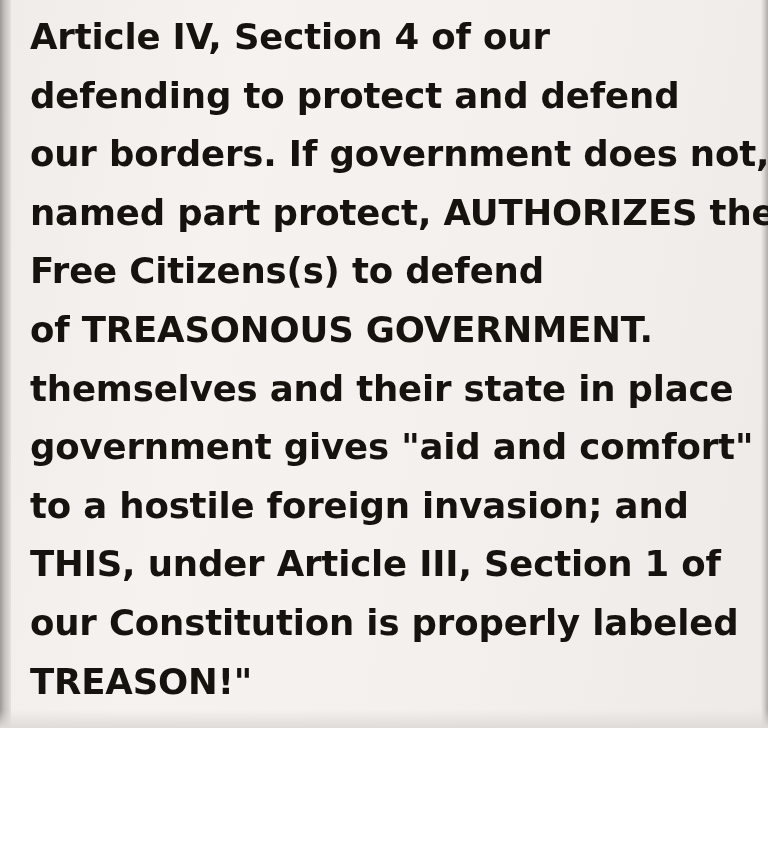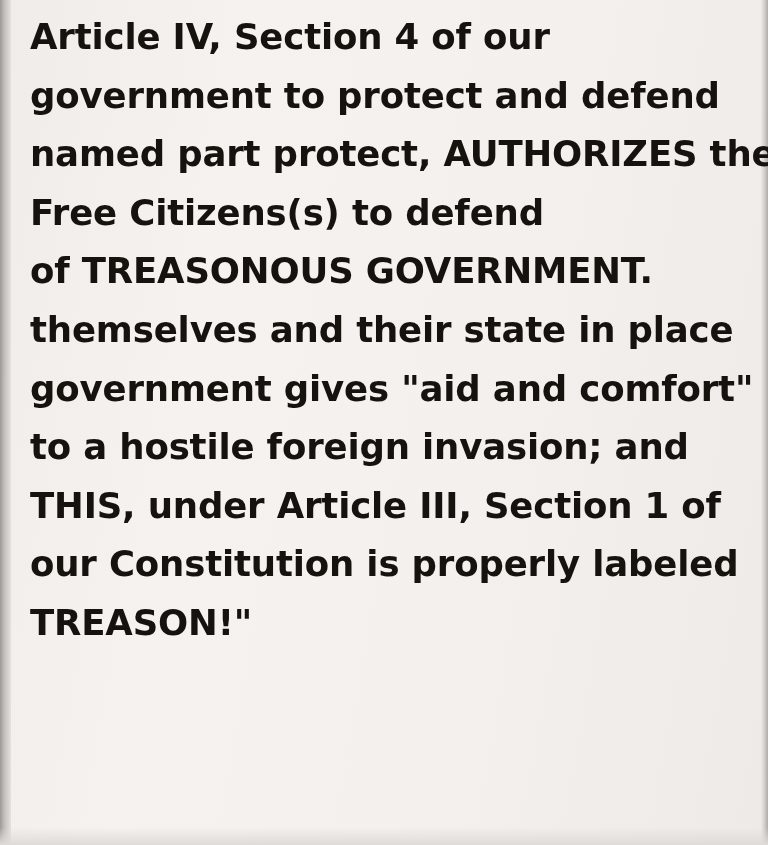--- a/index.html
+++ b/index.html
@@ -9,21 +9,21 @@
   }
   body {
     width: 768px;
     height: 845px;
     overflow: hidden;
     font-family: "DejaVu Sans", sans-serif;
   }
   .screenshot {
     position: relative;
     width: 768px;
-    height: 845px;
+    height: 728px;
     background: #f2efec;
     overflow: hidden;
   }
   
   .screenshot::before {
     content: "";
     position: absolute;
     inset: 0;
     background: linear-gradient(100deg, #efece9 0%, #f5f2ef 28%, #f3f0ed 62%, #edeae7 100%);
     pointer-events: none;
@@ -76,21 +76,22 @@
 <body>
 
 <div class="screenshot">
 
   <div class="edge-left"></div>
   <div class="edge-right"></div>
   <div class="edge-bottom"></div>
 
   <div class="text-block">
     <span class="line">Article IV, Section 4 of our</span>
-    <span class="line">government to protect and defend</span>
+    <span class="line">defending to protect and defend</span>
+    <span class="line">our borders. If government does not,</span>
     <span class="line">named part protect, AUTHORIZES the</span>
     <span class="line">Free Citizens(s) to defend</span>
     <span class="line">of TREASONOUS GOVERNMENT.</span>
     <span class="line">themselves and their state in place</span>
     <span class="line">government gives "aid and comfort"</span>
     <span class="line">to a hostile foreign invasion; and</span>
     <span class="line">THIS, under Article III, Section 1 of</span>
     <span class="line">our Constitution is properly labeled</span>
     <span class="line">TREASON!"</span>
   </div>

